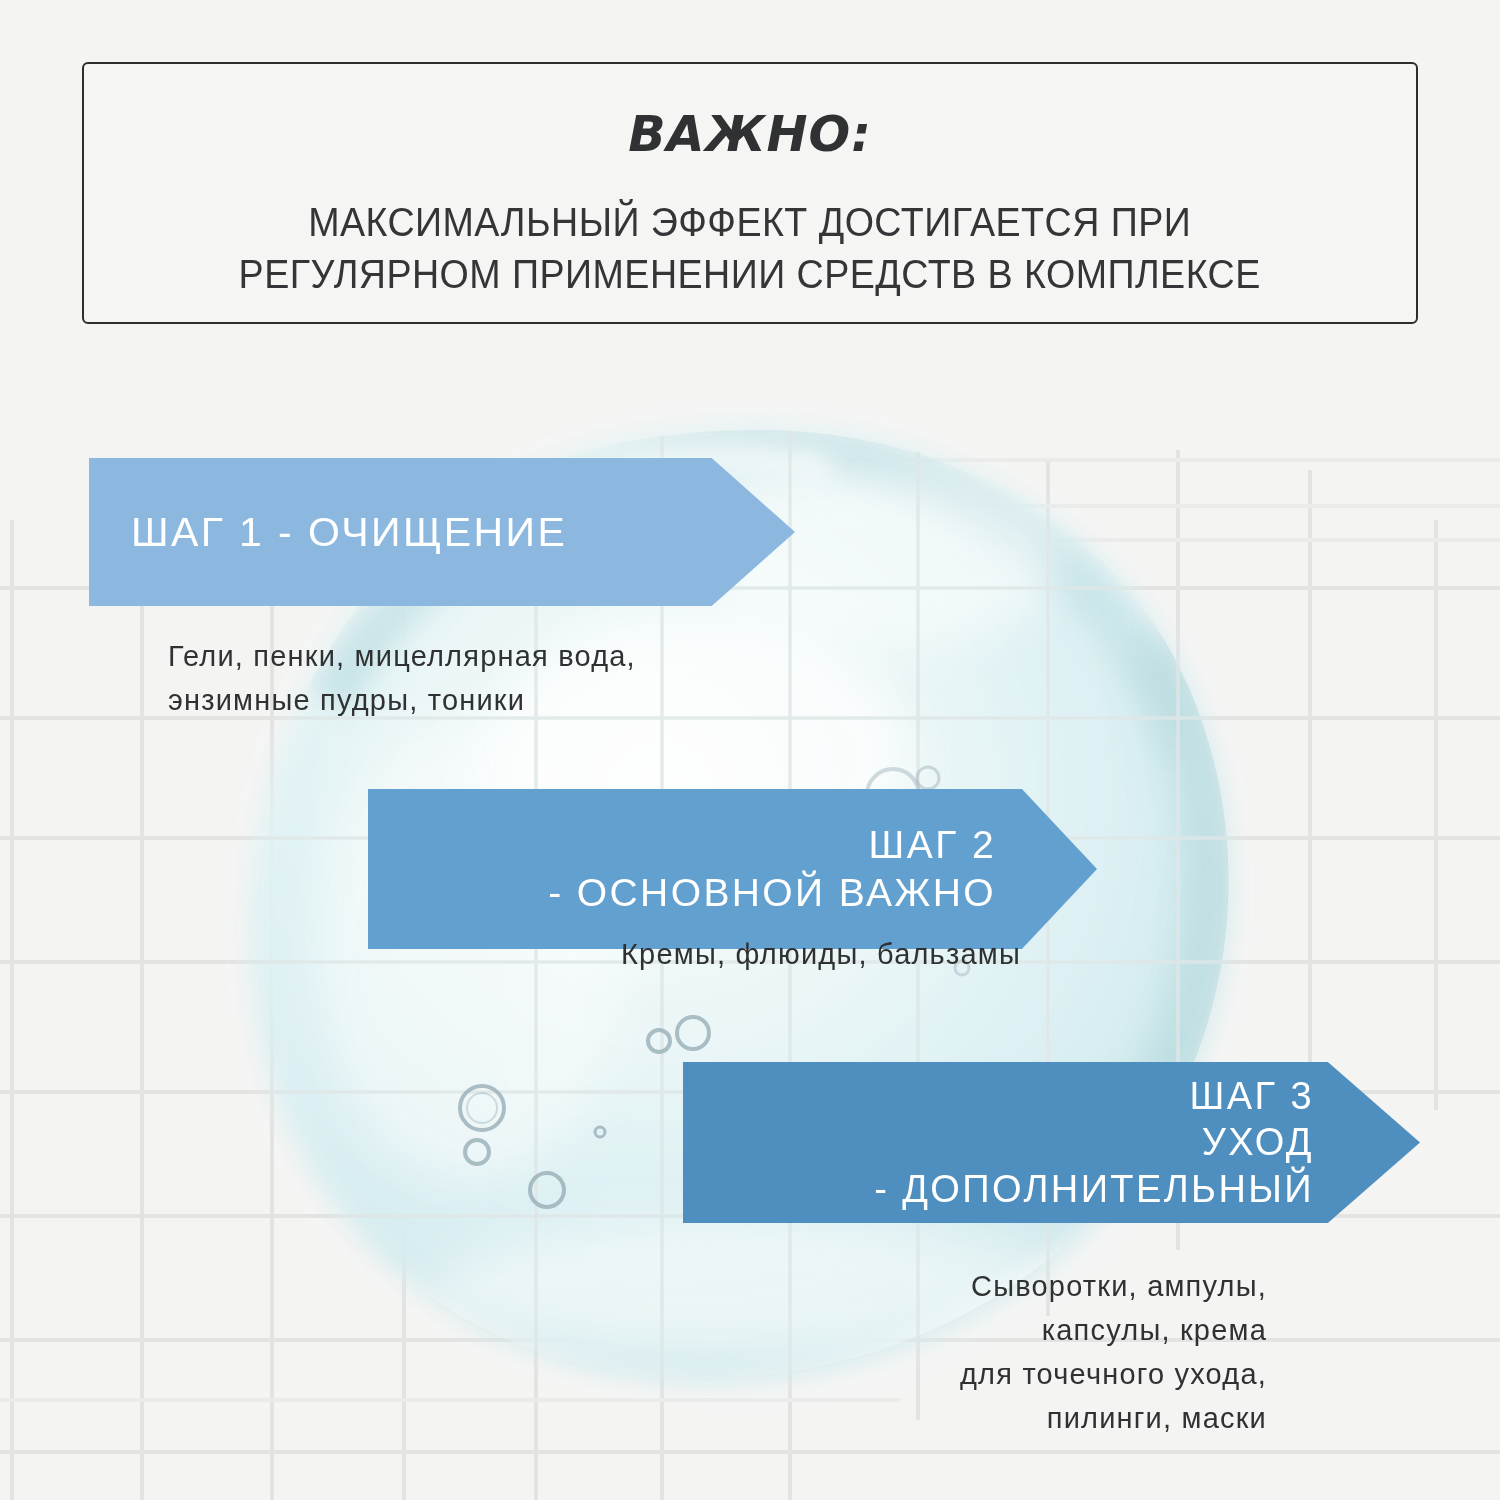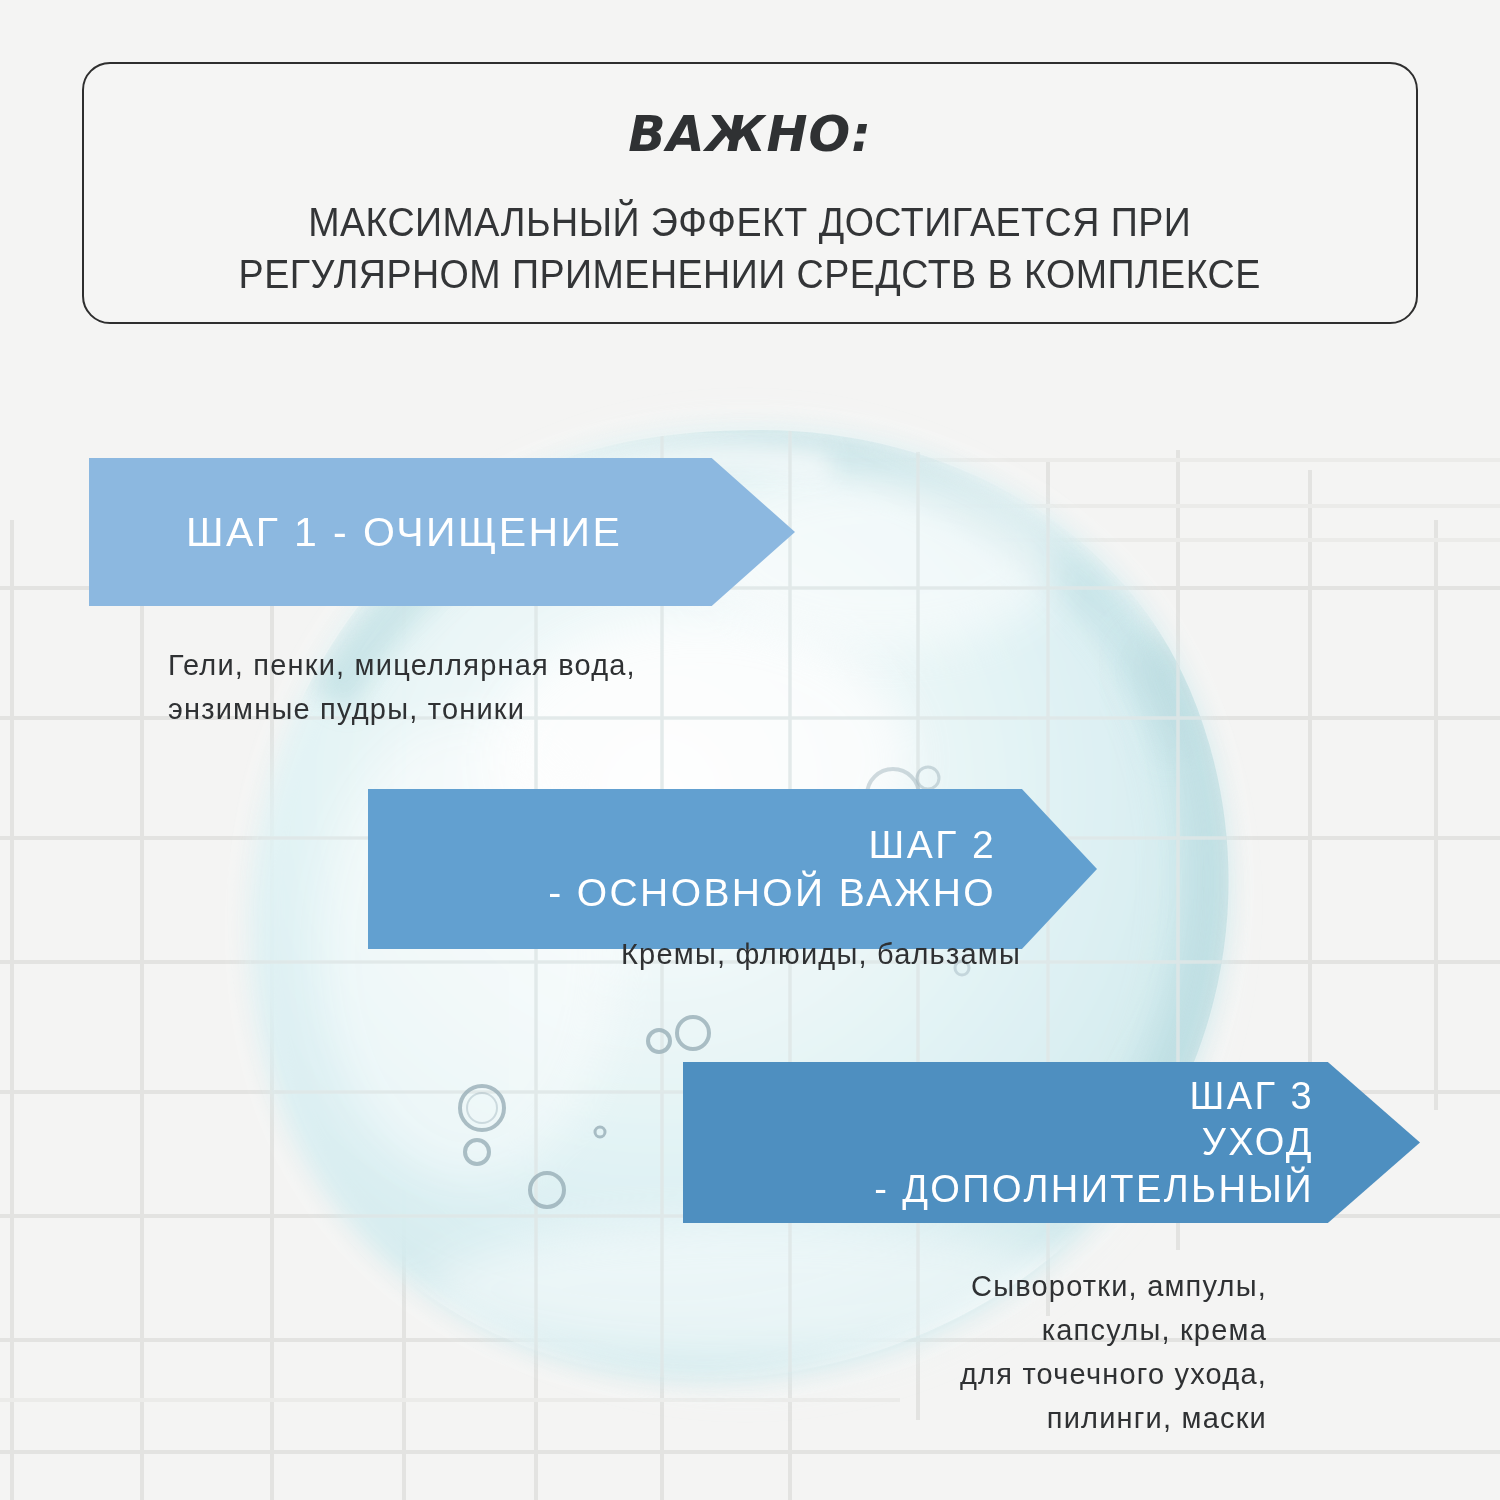--- a/index.html
+++ b/index.html
@@ -30,21 +30,21 @@
 
   
   .header-box {
     position: absolute;
     left: 82px;
     top: 62px;
     width: 1336px;
     height: 262px;
     box-sizing: border-box;
     border: 2px solid #2e2e2e;
-    border-radius: 28px;
+    border-radius: 6px;
     background: rgba(255,255,255,0.10);
     display: flex;
     flex-direction: column;
     align-items: center;
     justify-content: flex-start;
     padding-top: 44px;
   }
   .header-title {
     font-family: "DejaVu Sans", sans-serif;
     font-style: italic;
@@ -84,21 +84,21 @@
   }
   .banner .ln { display: block; }
 
   #banner-1 {
     left: 89px;
     top: 458px;
     width: 706px;
     height: 148px;
     background: #8cb8e0;
     clip-path: polygon(0 0, 88.2% 0, 100% 50%, 88.2% 100%, 0 100%);
-    padding-left: 97px;
+    padding-left: 42px;
     padding-right: 100px;
   }
   #banner-1 .banner-text { text-align: left; font-size: 41px; }
 
   #banner-2 {
     left: 368px;
     top: 789px;
     width: 729px;
     height: 160px;
     background: #62a0d0;
@@ -125,21 +125,21 @@
     position: absolute;
     font-family: "Liberation Sans", sans-serif;
     font-size: 29px;
     color: #2f3133;
     line-height: 1.52;
     letter-spacing: 1.2px;
     white-space: nowrap;
   }
   .caption .ln { display: block; }
 
-  #caption-1 { left: 168px; top: 634px; text-align: left; margin-top: 9px; }
+  #caption-1 { left: 168px; top: 634px; text-align: left; }
   #caption-2 { left: 621px; top: 932px; text-align: left; }
   #caption-3 { left: 960px; top: 1264px; text-align: right; }
 </style>
 </head>
 <body>
 
 <div id="canvas">
 
   <svg class="bg-layer" viewBox="0 0 1500 1500" xmlns="http://www.w3.org/2000/svg">
     <defs>

